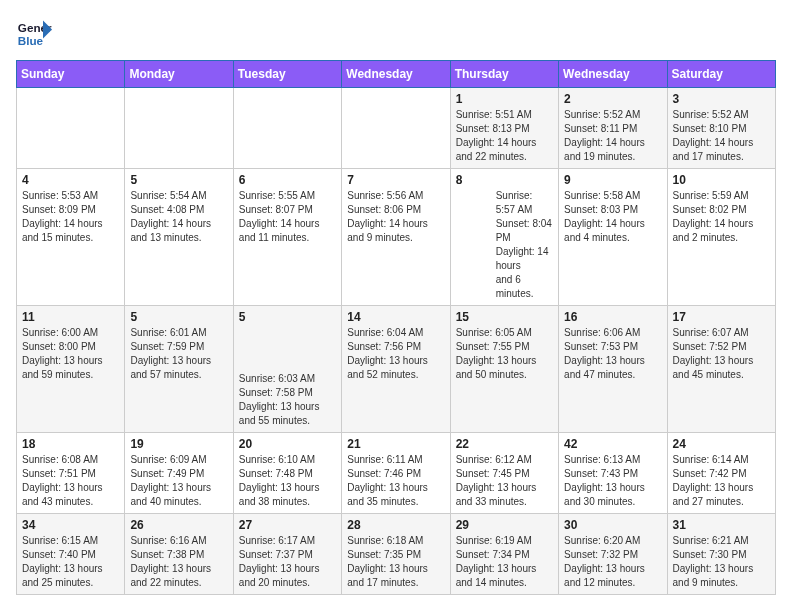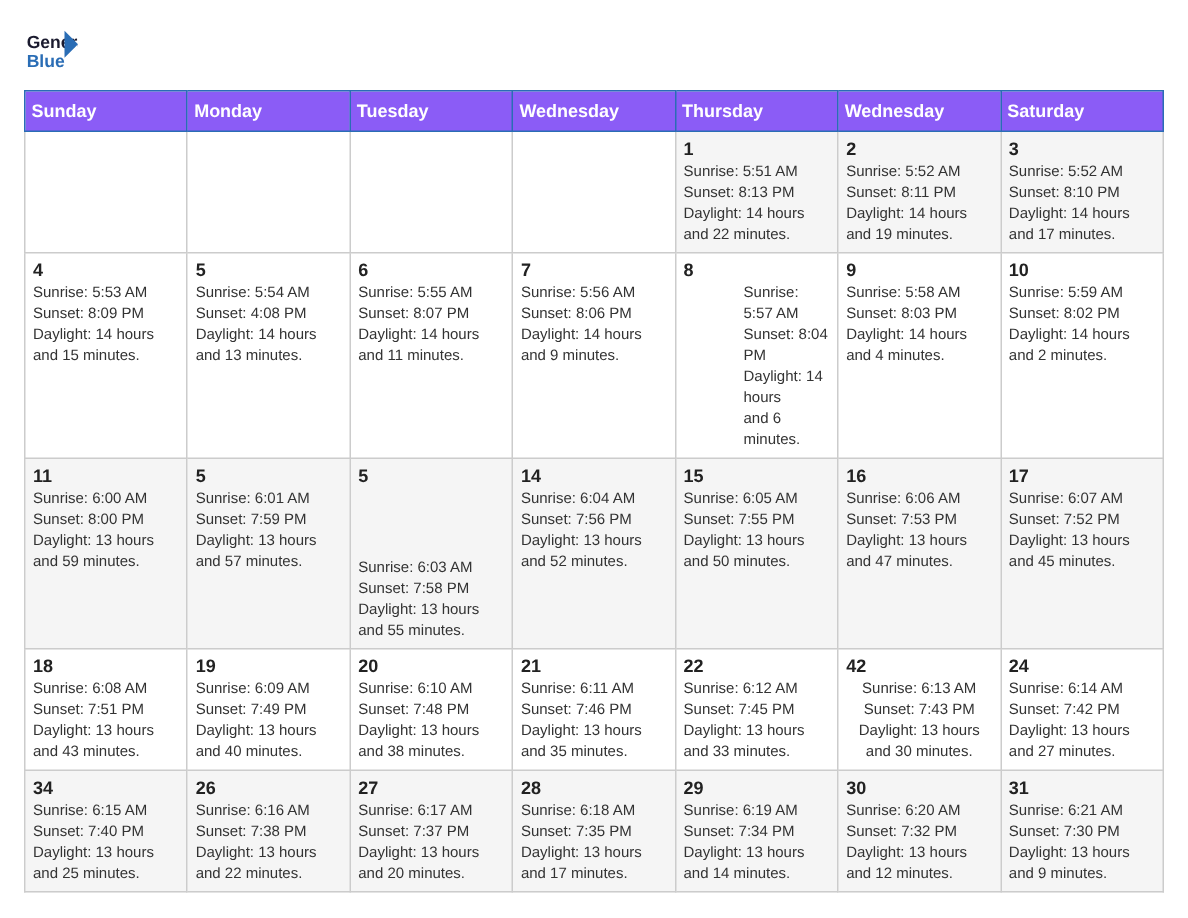--- a/index.html
+++ b/index.html
@@ -275,21 +275,21 @@
         </td>
         <td>
           <span class="day-number">22</span>
           <div class="cell-content" style="white-space: pre-line;">Sunrise: 6:12 AM
 Sunset: 7:45 PM
 Daylight: 13 hours
 and 33 minutes.</div>
         </td>
         <td>
           <span class="day-number">42</span>
-          <div class="cell-content" style="white-space: pre-line; text-align: center;">Sunrise: 6:13 AM
+          <div class="cell-content" style="white-space: pre-line;">Sunrise: 6:13 AM
 Sunset: 7:43 PM
 Daylight: 13 hours
 and 30 minutes.</div>
         </td>
         <td>
           <span class="day-number">24</span>
           <div class="cell-content" style="white-space: pre-line;">Sunrise: 6:14 AM
 Sunset: 7:42 PM
 Daylight: 13 hours
 and 27 minutes.</div>

